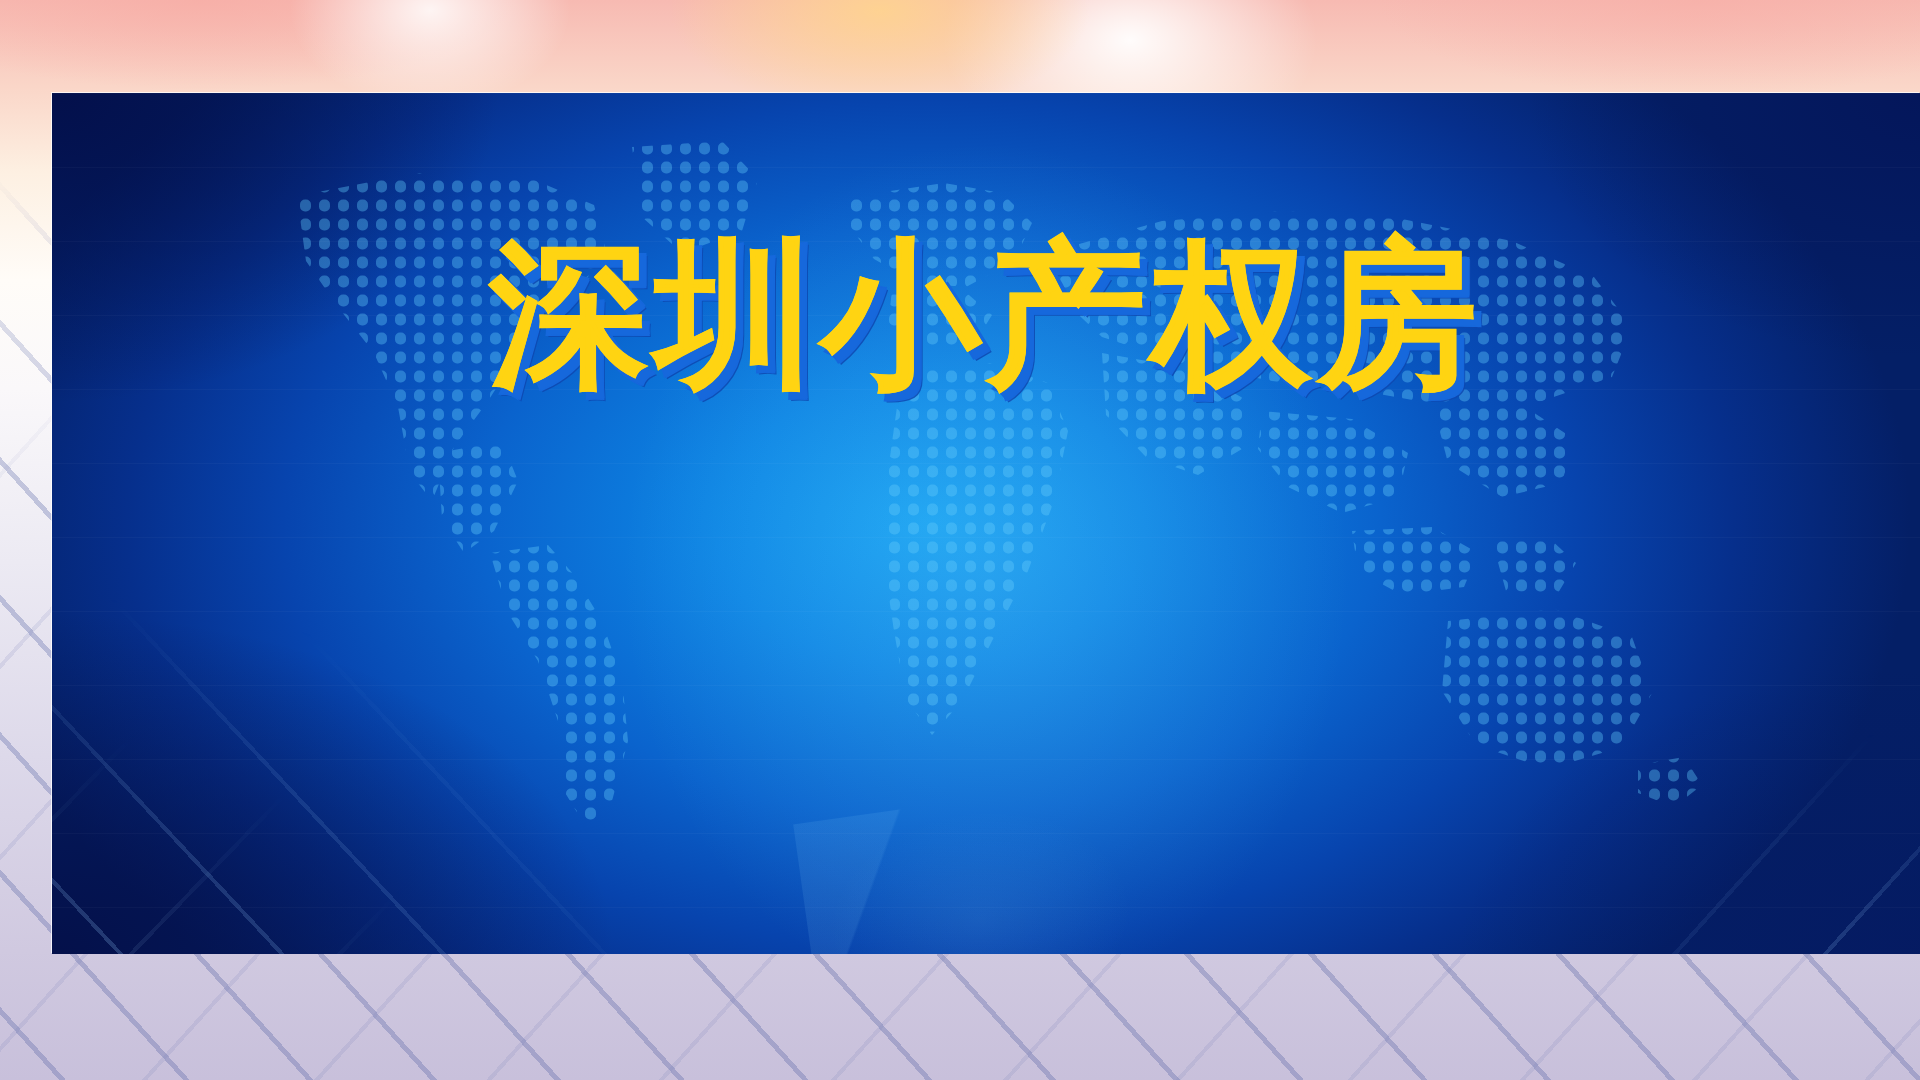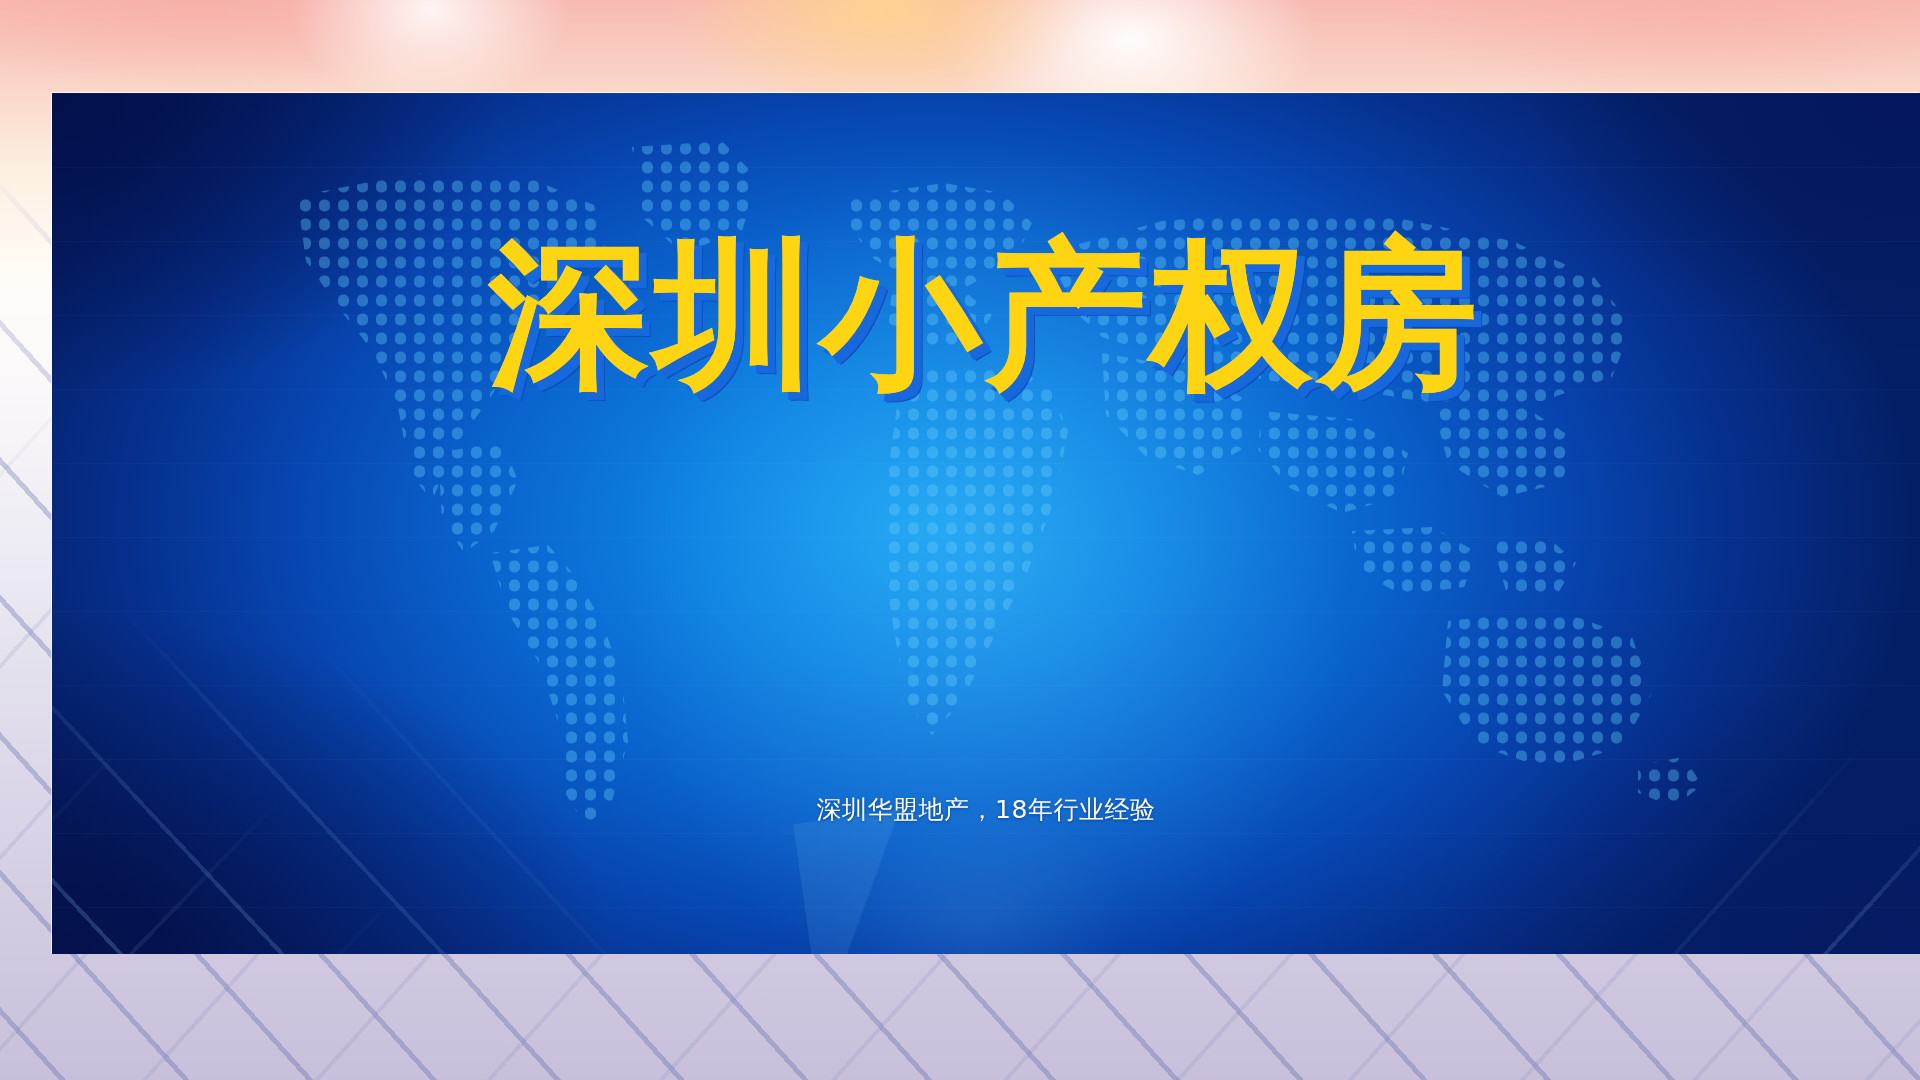--- a/index.html
+++ b/index.html
@@ -228,17 +228,16 @@
 
     <div class="p-scan"></div>
     <div class="p-beam"></div>
     <div class="streaks-bl"></div>
     <div class="streaks-bl2"></div>
     <div class="streaks-br"></div>
     <div class="p-glow"></div>
 
     <div id="text-area">
       <div class="title-line" id="title-line-1">深圳小产权房</div>
-      <div id="subtitle">深圳华盟地产，18年行业经验</div>
     </div>
 
   </div>
 </div>
 
 </body></html>

